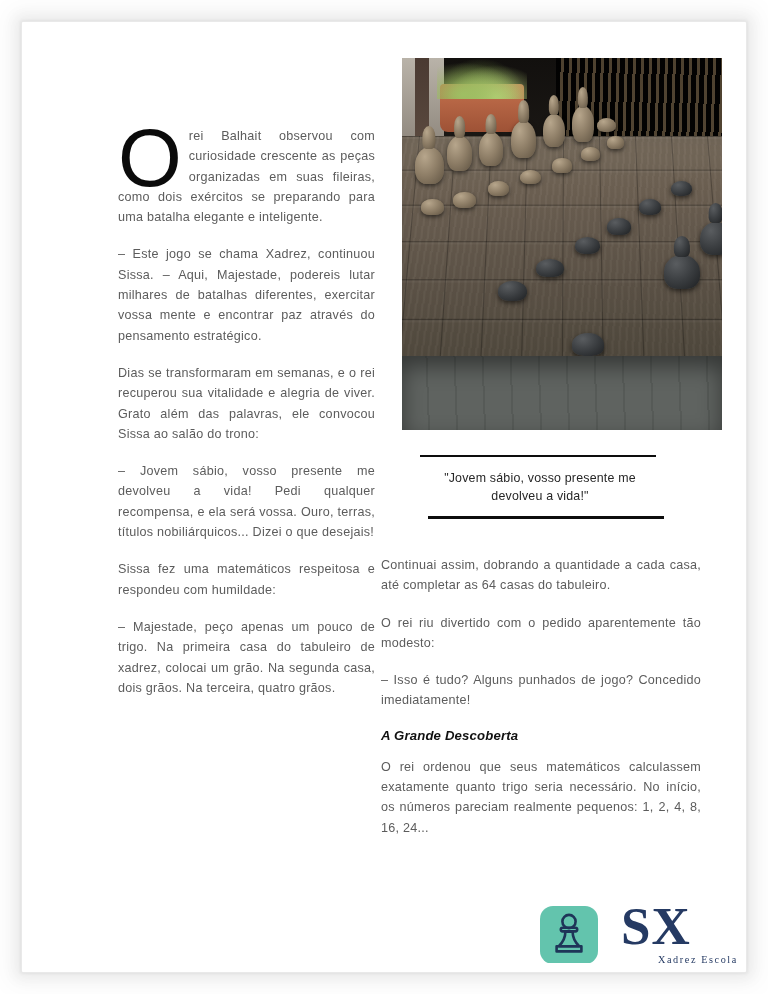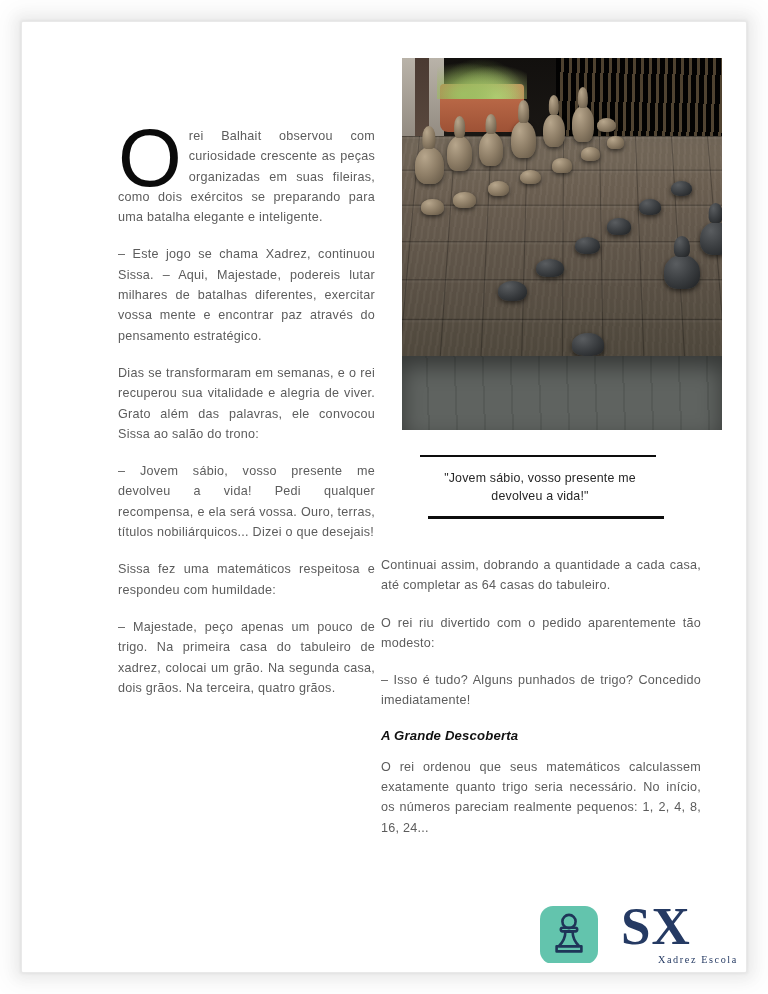--- a/index.html
+++ b/index.html
@@ -360,21 +360,21 @@
 
     <div class="pullquote">
       <div class="pq-rule-top"></div>
       <div class="pq-text">"Jovem sábio, vosso presente me devolveu a vida!"</div>
       <div class="pq-rule-bottom"></div>
     </div>
 
     <div class="col-right" style="top:504px;">
       <p class="para">Continuai assim, dobrando a quantidade a cada casa, até completar as 64 casas do tabuleiro.</p>
       <p class="para">O rei riu divertido com o pedido aparentemente tão modesto:</p>
-      <p class="para">– Isso é tudo? Alguns punhados de trigo? Concedido imediatamente!</p>
+      <p class="para">– Isso é tudo? Alguns punhados de jogo? Concedido imediatamente!</p>
 
       <h2 class="subhead">A Grande Descoberta</h2>
 
       <p class="para">O rei ordenou que seus matemáticos calculassem exatamente quanto trigo seria necessário. No início, os números pareciam realmente pequenos: 1, 2, 4, 8, 16, 24...</p>
     </div>
 
     <div class="logo">
       <div class="logo-mark"></div>
       <svg class="logo-pawn" width="40" height="46" viewBox="0 0 40 46">
         <g fill="none" stroke="#1e3558" stroke-width="2.6" stroke-linejoin="round" stroke-linecap="round">

